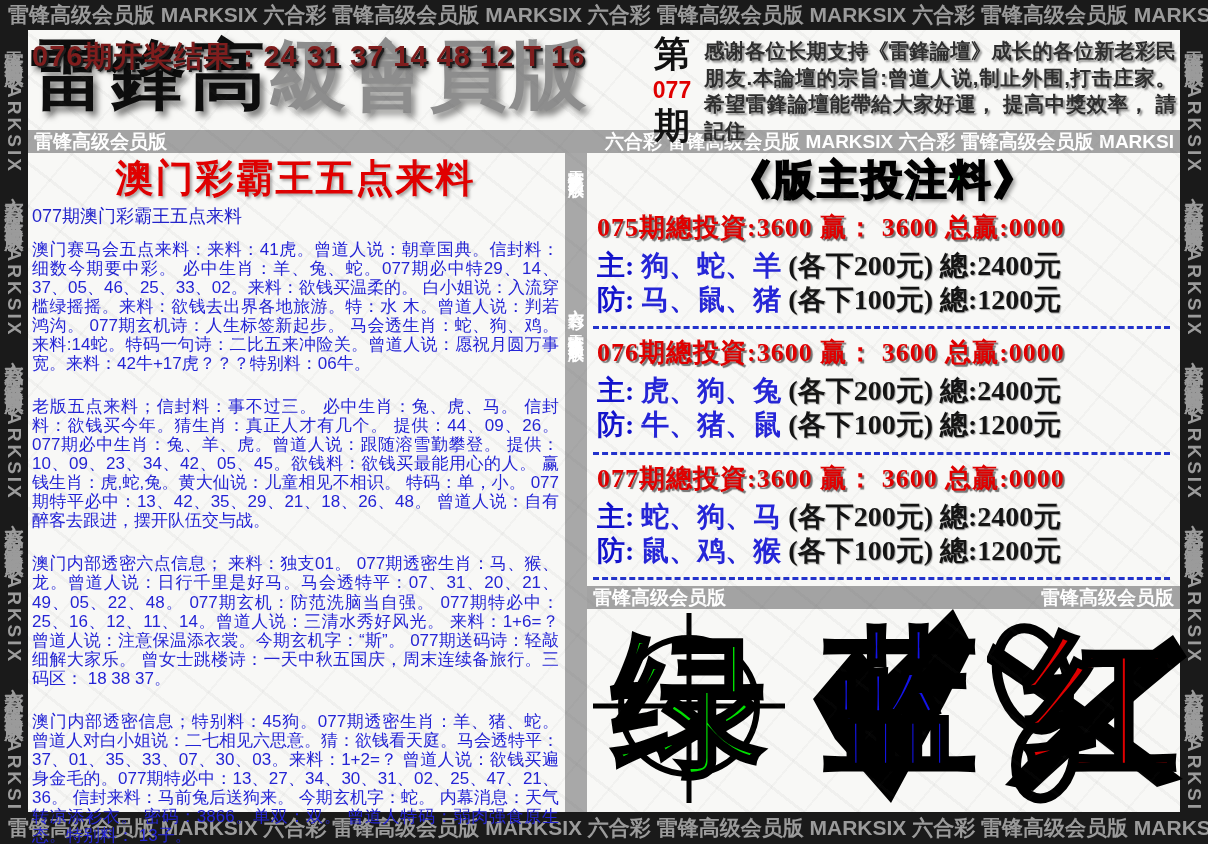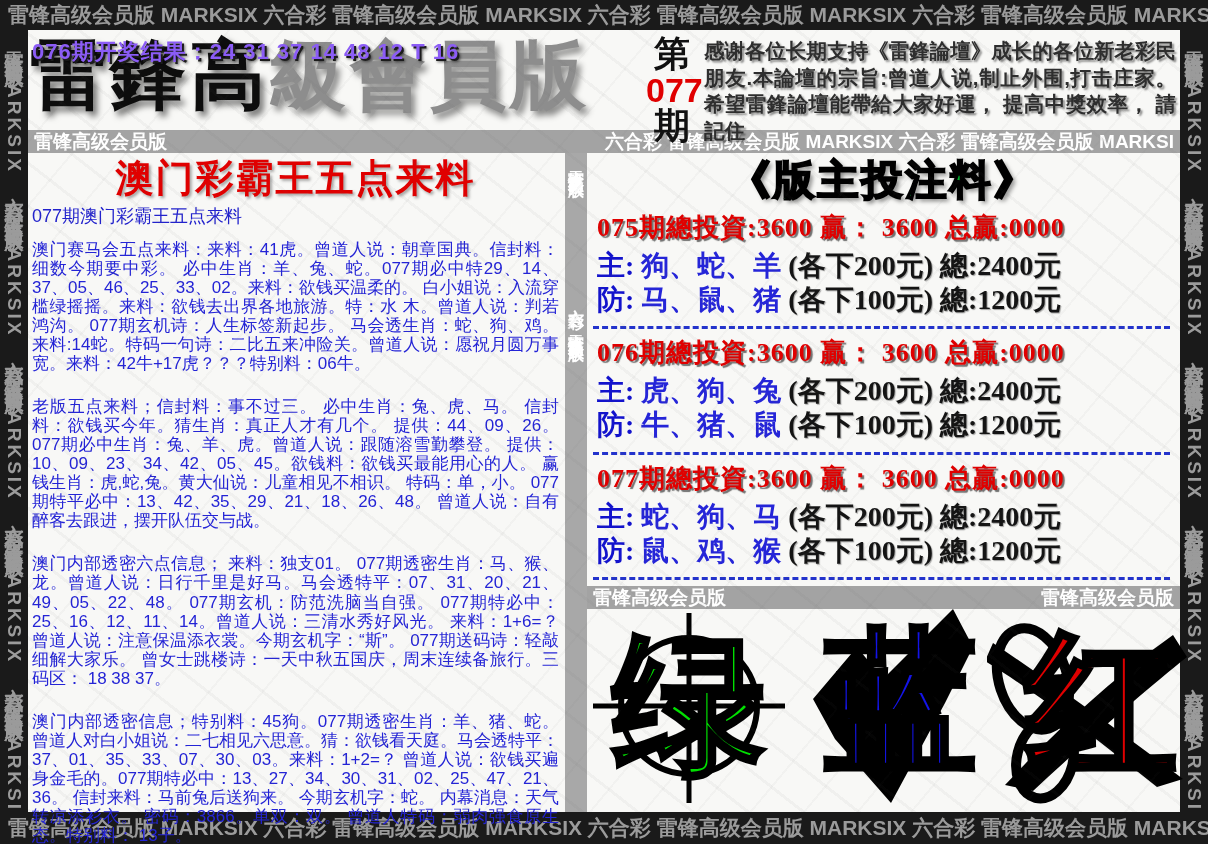--- a/index.html
+++ b/index.html
@@ -16,24 +16,24 @@
   
   .main { position:absolute; left:28px; top:30px; width:1152px; height:782px; background:#f8f8f6; }
   .main::after{ content:""; position:absolute; inset:0; pointer-events:none;
     background:repeating-linear-gradient(38deg, rgba(90,90,90,.05) 0 3px, transparent 3px 34px),
                repeating-linear-gradient(-50deg, rgba(90,90,90,.04) 0 2px, transparent 2px 41px); }
 
   
   .big-title { position:absolute; top:-4px; left:2px; font-size:76px; font-weight:bold; letter-spacing:4px; line-height:98px; white-space:nowrap; font-family:"Liberation Serif","DejaVu Serif",serif; }
   .title-dark  { color:#0d0d0d; text-shadow:4px 5px 6px rgba(0,0,0,.55); }
   .title-light { color:#8d8d8d; text-shadow:4px 5px 6px rgba(0,0,0,.45); }
-  .result-line { position:absolute; top:7px; left:4px; font-size:22px; font-weight:bold; color:#8b5cf6; letter-spacing:1px; text-shadow:2px 2px 0 #1c1c1c, 3px 3px 3px rgba(0,0,0,.6); z-index:3; white-space:nowrap; }
+  .result-line { position:absolute; top:7px; left:4px; font-size:29px; font-weight:bold; color:#7f1d1d; letter-spacing:1px; text-shadow:2px 2px 0 #1c1c1c, 3px 3px 3px rgba(0,0,0,.6); z-index:3; white-space:nowrap; }
   .issue { position:absolute; left:618px; top:4px; width:52px; text-align:center; z-index:3; }
   .issue-ch  { font-size:36px; font-weight:bold; color:#111; line-height:40px; font-family:"Liberation Serif","DejaVu Serif",serif; }
-  .issue-num { font-size:34px; font-weight:bold; color:#e00000; line-height:32px; }
+  .issue-num { font-size:23px; font-weight:bold; color:#e00000; line-height:32px; }
   .intro { position:absolute; left:676px; top:8px; width:472px; font-size:20.5px; font-weight:bold; color:#2e2e2e; line-height:1.3; text-align:justify; text-shadow:2px 2px 2px rgba(0,0,0,.45); z-index:2; }
 
   
   .band { position:absolute; background:#a3a3a3; color:#fff; font-weight:bold; font-size:19px; line-height:23px; height:23px; display:flex; justify-content:space-between; padding:0 6px; white-space:nowrap; overflow:hidden; }
   .band1 { top:100px; left:0; width:1152px; }
 
   
   .columns { position:absolute; top:123px; left:0; width:1152px; height:659px; display:flex; }
   .left-col { width:537px; padding:2px 6px 0 4px; position:relative; }
   .v-divider { width:22px; background:#a8a8a8; color:#fff; writing-mode:vertical-rl; font-size:16px; font-weight:bold; line-height:22px; letter-spacing:2px; overflow:hidden; padding-top:4px; }

